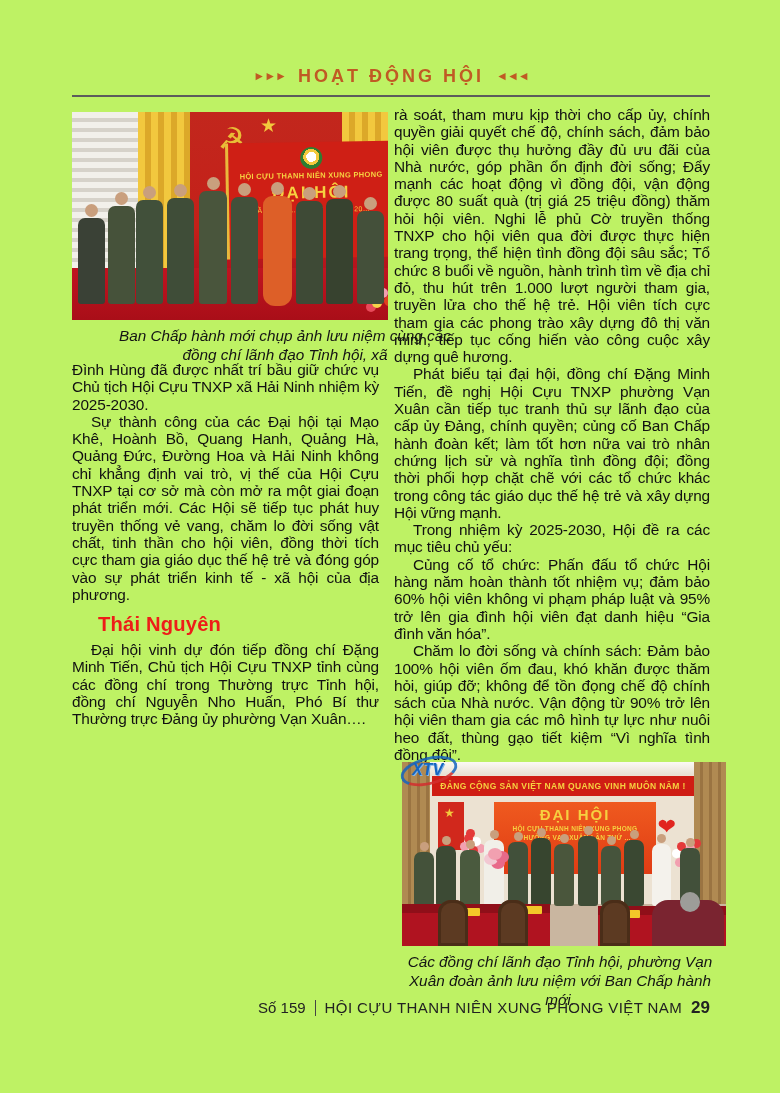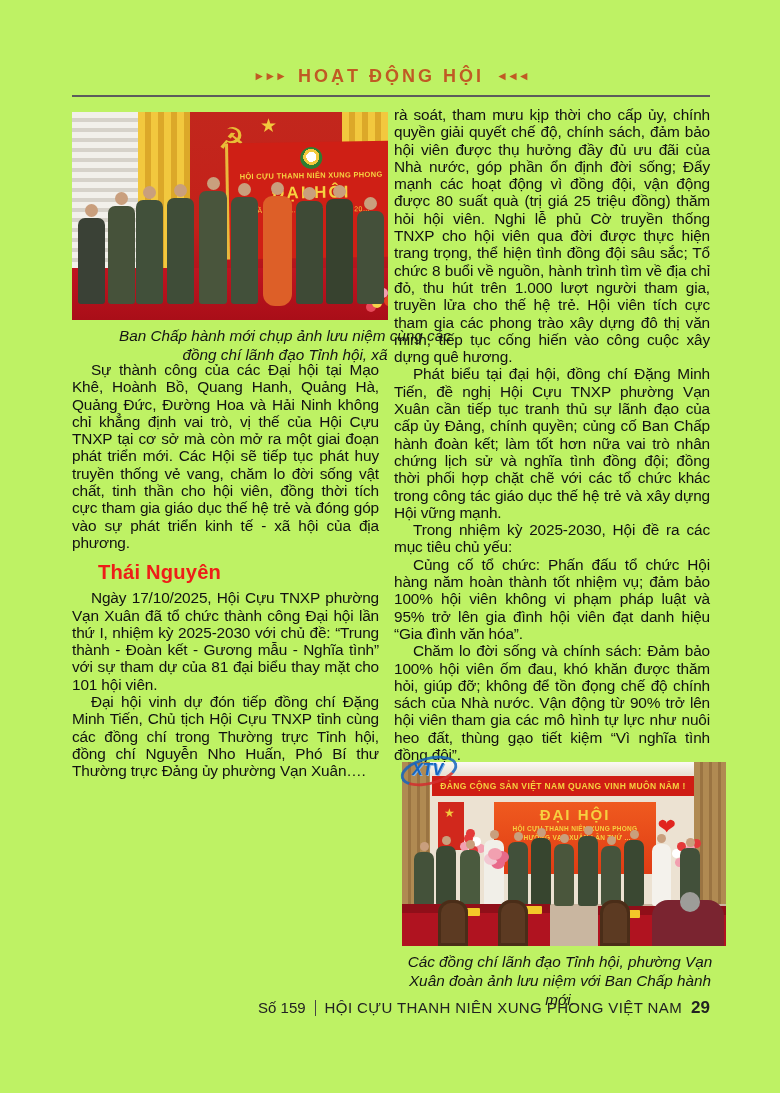--- a/index.html
+++ b/index.html
@@ -172,31 +172,31 @@
         </div>
         <div class="fig" style="left: 285px; bottom: 16px; width: 27px; height: 107px;">
           <div class="fig-head"></div>
           <div class="fig-body" style="background: rgb(68, 80, 58);"></div>
         </div>
       </div>
   </div>
   <div class="caption caption1">Ban Chấp hành mới chụp ảnh lưu niệm cùng các đồng chí lãnh đạo Tỉnh hội, xã</div>
 
   <div class="leftcol col">
+    <p>Đình Hùng đã được nhất trí bầu giữ chức vụ Chủ tịch Hội Cựu TNXP xã Hải Ninh nhiệm kỳ 2025-2030.</p>
     <p class="ind">Sự thành công của các Đại hội tại Mạo Khê, Hoành Bồ, Quang Hanh, Quảng Hà, Quảng Đức, Đường Hoa và Hải Ninh không chỉ khẳng định vai trò, vị thế của Hội Cựu TNXP tại cơ sở mà còn mở ra một giai đoạn phát triển mới. Các Hội sẽ tiếp tục phát huy truyền thống vẻ vang, chăm lo đời sống vật chất, tinh thần cho hội viên, đồng thời tích cực tham gia giáo dục thế hệ trẻ và đóng góp vào sự phát triển kinh tế - xã hội của địa phương.</p>
     <div class="section-heading">Thái Nguyên</div>
-    <p class="ind">Ngày 17/10/2025, Hội Cựu TNXP phường Vạn Xuân đã tổ chức thành công Đại hội lần thứ I, nhiệm kỳ 2025-2030 với chủ đề: “Trung thành - Đoàn kết - Gương mẫu - Nghĩa tình” với sự tham dự của 81 đại biểu thay mặt cho 101 hội viên.</p>
     <p class="ind">Đại hội vinh dự đón tiếp đồng chí Đặng Minh Tiến, Chủ tịch Hội Cựu TNXP tỉnh cùng các đồng chí trong Thường trực Tỉnh hội, đồng chí Nguyễn Nho Huấn, Phó Bí thư Thường trực Đảng ủy phường Vạn Xuân….</p>
   </div>
 
   <div class="rightcol col">
     <p>rà soát, tham mưu kịp thời cho cấp ủy, chính quyền giải quyết chế độ, chính sách, đảm bảo hội viên được thụ hưởng đầy đủ ưu đãi của Nhà nước, góp phần ổn định đời sống; Đẩy mạnh các hoạt động vì đồng đội, vận động được 80 suất quà (trị giá 25 triệu đồng) thăm hỏi hội viên. Nghi lễ phủ Cờ truyền thống TNXP cho hội viên qua đời được thực hiện trang trọng, thể hiện tình đồng đội sâu sắc; Tổ chức 8 buổi về nguồn, hành trình tìm về địa chỉ đỏ, thu hút trên 1.000 lượt người tham gia, truyền lửa cho thế hệ trẻ. Hội viên tích cực tham gia các phong trào xây dựng đô thị văn minh, tiếp tục cống hiến vào công cuộc xây dựng quê hương.</p>
     <p class="ind">Phát biểu tại đại hội, đồng chí Đặng Minh Tiến, đề nghị Hội Cựu TNXP phường Vạn Xuân cần tiếp tục tranh thủ sự lãnh đạo của cấp ủy Đảng, chính quyền; củng cố Ban Chấp hành đoàn kết; làm tốt hơn nữa vai trò nhân chứng lịch sử và nghĩa tình đồng đội; đồng thời phối hợp chặt chẽ với các tổ chức khác trong công tác giáo dục thế hệ trẻ và xây dựng Hội vững mạnh.</p>
     <p class="ind">Trong nhiệm kỳ 2025-2030, Hội đề ra các mục tiêu chủ yếu:</p>
-    <p class="ind">Củng cố tổ chức: Phấn đấu tổ chức Hội hàng năm hoàn thành tốt nhiệm vụ; đảm bảo 100% hội viên không vi phạm pháp luật và 95% trở lên gia đình hội viên đạt danh hiệu “Gia đình văn hóa”.</p>
+    <p class="ind">Củng cố tổ chức: Phấn đấu tổ chức Hội hàng năm hoàn thành tốt nhiệm vụ; đảm bảo 60% hội viên không vi phạm pháp luật và 95% trở lên gia đình hội viên đạt danh hiệu “Gia đình văn hóa”.</p>
     <p class="ind">Chăm lo đời sống và chính sách: Đảm bảo 100% hội viên ốm đau, khó khăn được thăm hỏi, giúp đỡ; không để tồn đọng chế độ chính sách của Nhà nước. Vận động từ 90% trở lên hội viên tham gia các mô hình tự lực như nuôi heo đất, thùng gạo tiết kiệm “Vì nghĩa tình đồng đội”.</p>
   </div>
 
   <div class="photo2">
     <div class="p2-ceiling"></div>
     <div class="p2-wood-l"></div>
     <div class="p2-wood-r"></div>
     <div class="p2-banner">ĐẢNG CỘNG SẢN VIỆT NAM QUANG VINH MUÔN NĂM !</div>
     <div class="p2-flag"></div>
     <div class="p2-greenlogo"></div>

